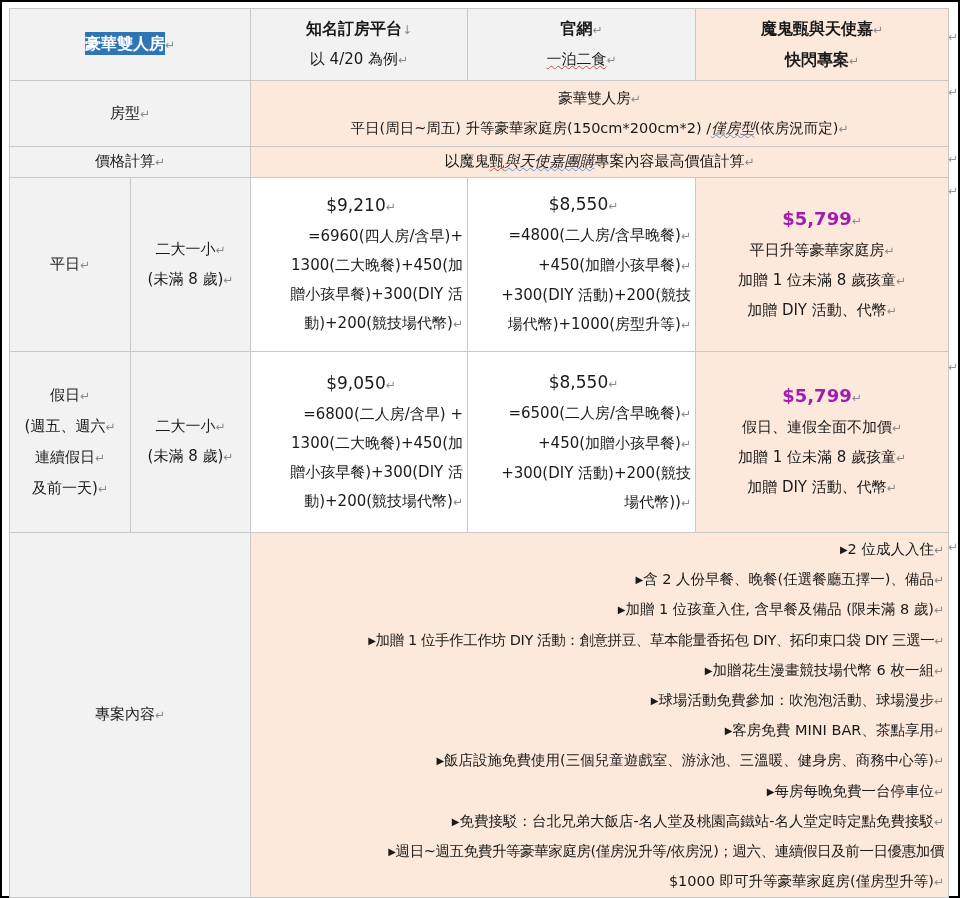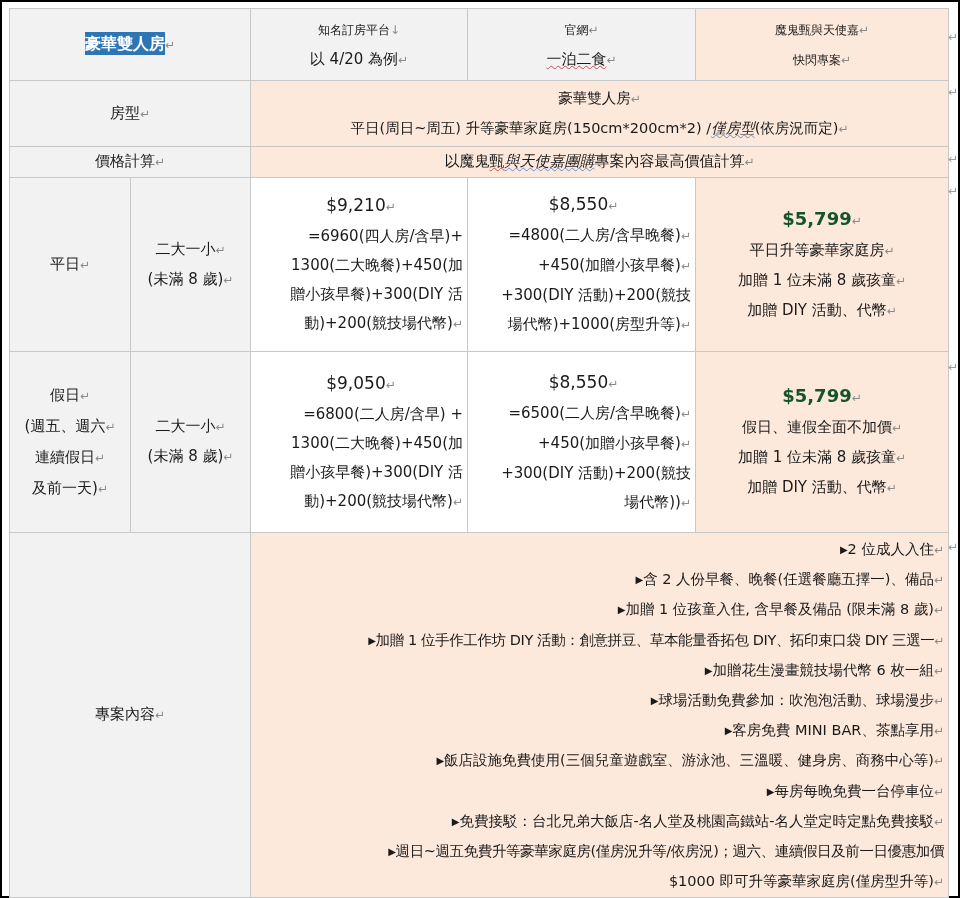--- a/index.html
+++ b/index.html
@@ -28,28 +28,28 @@
     table.cmp td {
       border: 1px solid #c8c8c8;
       text-align: center;
       vertical-align: middle;
       padding: 0 4px;
       line-height: 29px;
     }
     .g { background: #f2f2f2; }
     .p { background: #fde9dc; }
     .w { background: #ffffff; }
-    .bold { font-weight: normal; font-size: 12px; }
+    .bold { font-weight: bold; font-size: 16px; }
     .hl {
       background: #2e75b6; color: #fff; font-weight: bold; font-size: 16px;
       padding: 2px 0;
     }
     .mark { color: #8a8a8a; font-size: 12px; }
     .price { font-size: 17px; line-height: 30px; }
-    .red { color: #14532d; font-weight: bold; font-size: 18px; }
+    .red { color: #a21caf; font-weight: bold; font-size: 18px; }
     .calc { text-align: left !important; padding-left: 8px !important; }
     .calc .line { display: block; text-align: right; }
     .calc .line.center { text-align: center; }
     .content { text-align: left !important; padding-left: 6px !important; vertical-align: top !important; padding-top: 2px !important; }
     .content .item { display: block; line-height: 29.2px; white-space: nowrap; text-align: right; }
     .tri { font-size: 10px; display: inline-block; transform: translateY(-1px); }
     .squig { text-decoration: underline wavy #6b8fd6; text-decoration-thickness: 1px; font-style: italic; }
     .squig-r { text-decoration: underline wavy #c0504d; text-decoration-thickness: 1px; }
     .rowmark {
       position: absolute; right: 2px; color: #9a9a9a; font-size: 12px;

